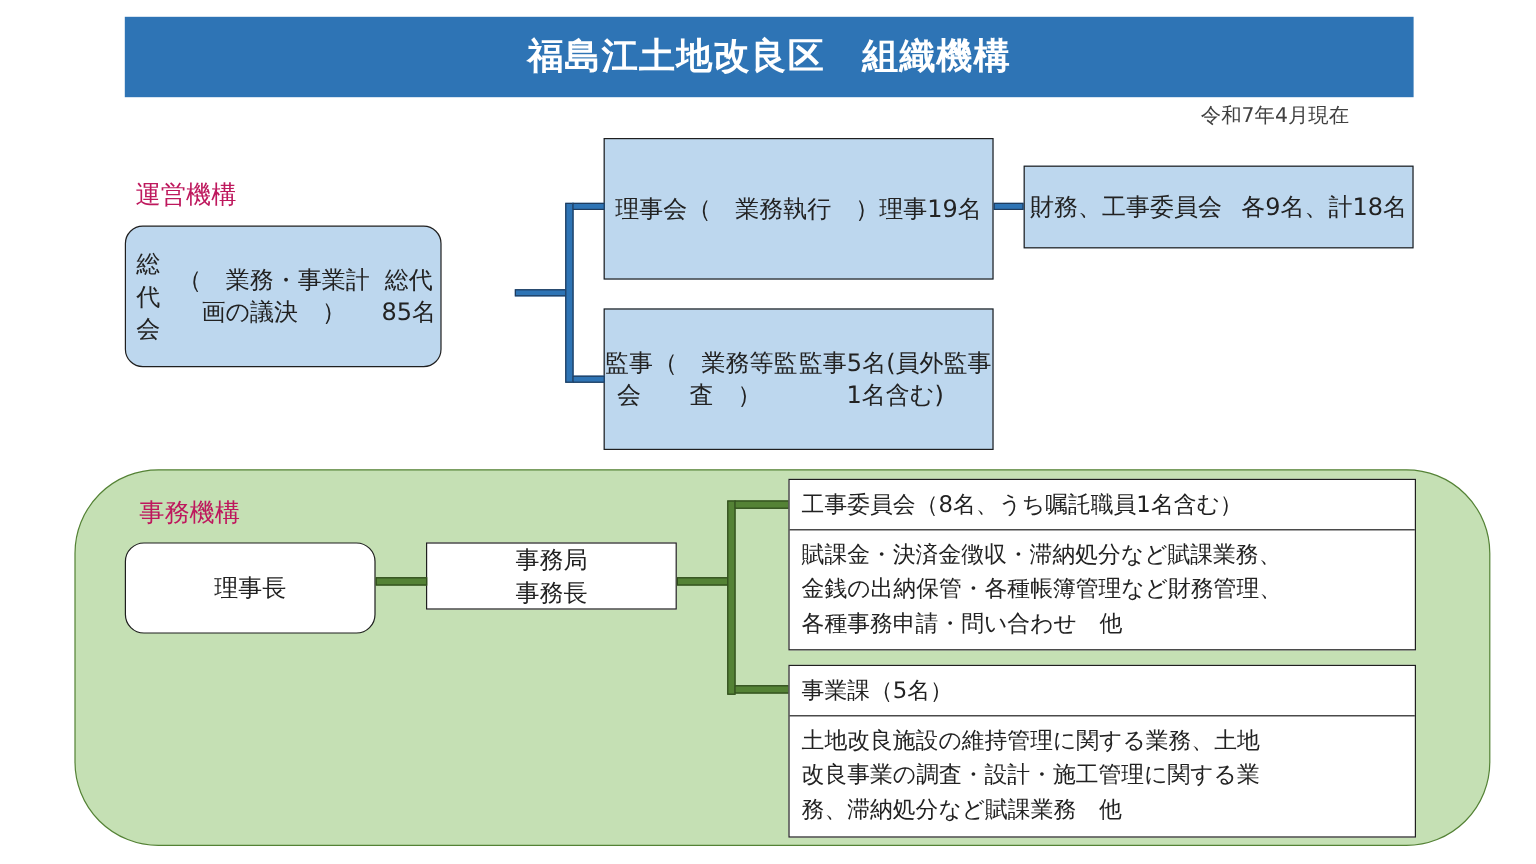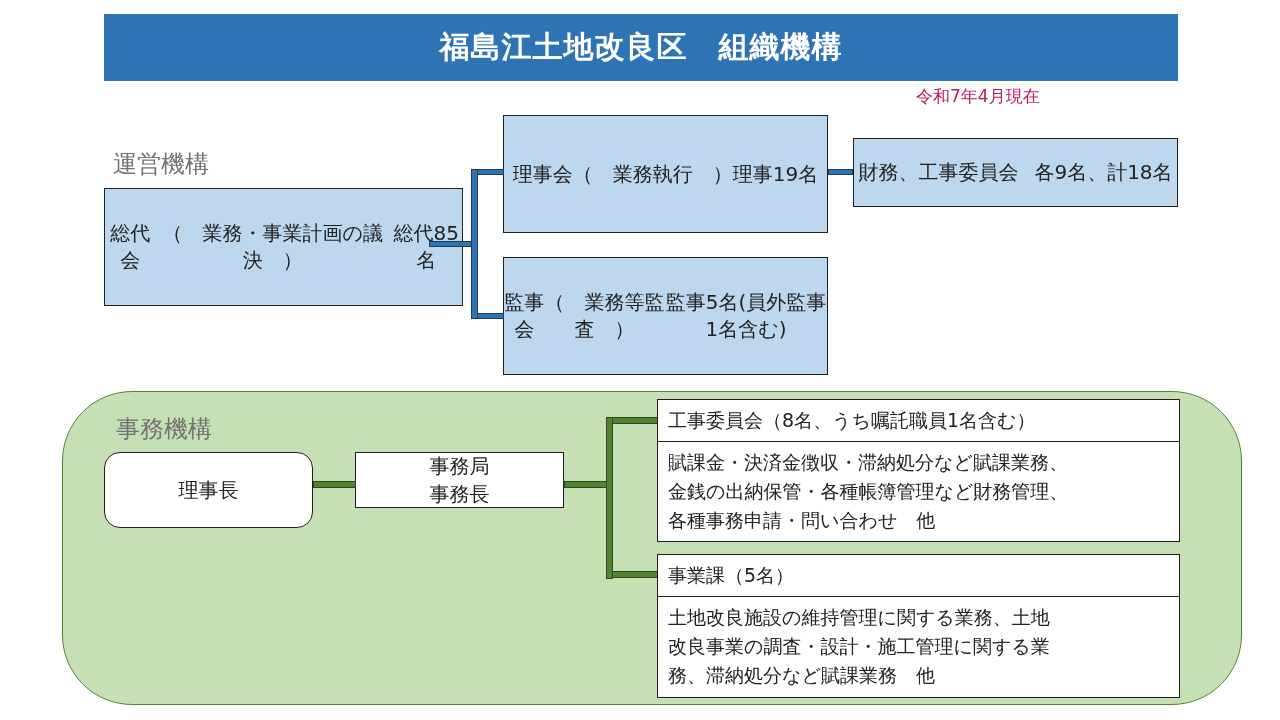--- a/index.html
+++ b/index.html
@@ -8,25 +8,25 @@
 
   .abs { position: absolute; }
 
   #title-bar {
     left: 104px; top: 14px; width: 1074px; height: 67px;
     background: #2e74b5;
     display: flex; align-items: center; justify-content: center;
     color: #fff; font-size: 30px; font-weight: bold; letter-spacing: 1px;
   }
   #date {
-    left: 916px; top: 85px; width: 205px; text-align: left;
-    font-size: 17px; color: #be185d;
+    left: 960px; top: 85px; width: 205px; text-align: center;
+    font-size: 17px; color: #404040;
   }
 
-  .label { font-size: 24px; color: #737373; }
+  .label { font-size: 21px; color: #be185d; }
 
   .blue-box {
     position: absolute;
     background: #bdd7ee;
     border: 1.5px solid #1f1f1f;
     display: flex; flex-direction: row; align-items: center; justify-content: center;
     font-size: 20px; line-height: 27px; text-align: center; color: #222;
   }
   .white-box {
     position: absolute;
@@ -64,21 +64,21 @@
 </head>
 <body>
 
 <div id="title-bar" class="abs">
   <span>福島江土地改良区　組織機構</span>
 </div>
 <div id="date" class="abs">令和7年4月現在</div>
 
 <div class="abs label" style="left:113px; top:148px;">運営機構</div>
 
-<div class="blue-box" style="left:104px; top:188px; width:359px; height:118px;">
+<div class="blue-box" style="left:104px; top:188px; width:264px; height:118px;border-radius:15px;">
   <div>総代会</div>
   <div>（　業務・事業計画の議決　）</div>
   <div>総代85名</div>
 </div>
 
 <div class="blue-box" style="left:503px; top:115px; width:325px; height:118px;">
   <div>理事会</div>
   <div>（　業務執行　）</div>
   <div>理事19名</div>
 </div>

